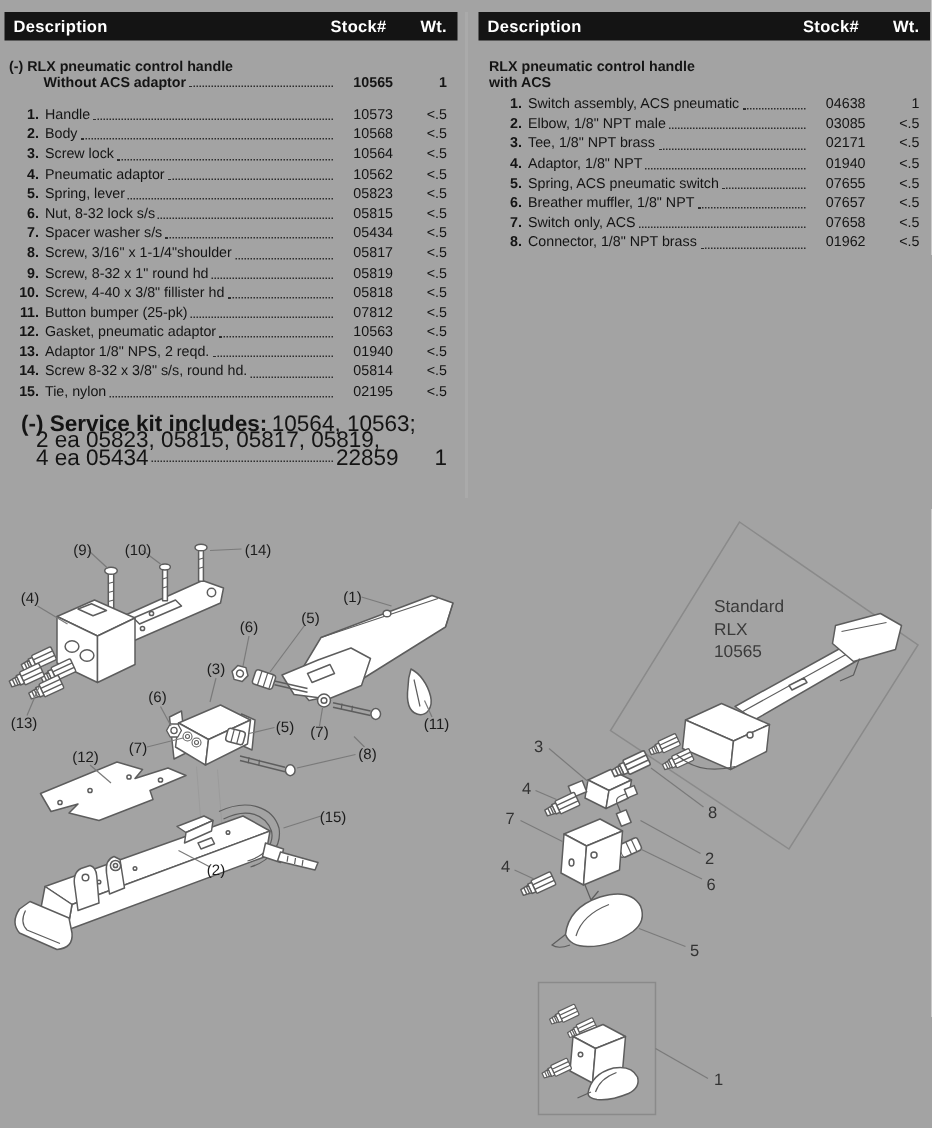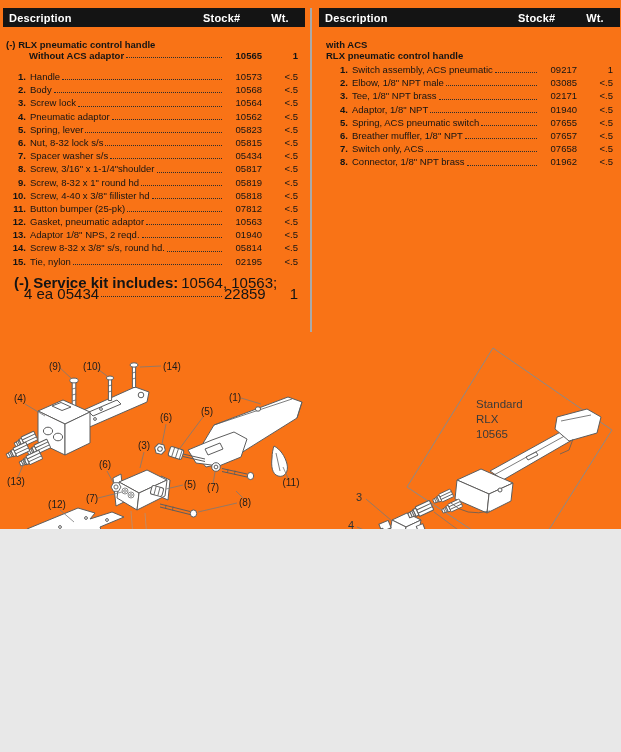--- a/index.html
+++ b/index.html
@@ -1,25 +1,25 @@
 <!DOCTYPE html>
 <html><head>
 <meta charset="utf-8">
 <style>
   html,body{margin:0;padding:0;background:#e8e8e8;}
-  .page{position:relative;width:621px;height:529px;background:#f97316;overflow:hidden;
+  .page{position:relative;width:621px;height:752px;background:#a3a3a3;overflow:hidden;
         font-family:"Liberation Sans",sans-serif;color:#141414;}
   .ptable{position:absolute;top:8px;}
   .ptable-left{left:3px;width:302px;}
   .ptable-right{left:319px;width:301px;}
   .thead{display:flex;align-items:center;background:#141414;color:#fff;height:19px;
          padding:0 7px 0 6px;font-size:11px;font-weight:bold;letter-spacing:.2px;}
   .th-desc{flex:1;}
-  .th-stock{width:46px;text-align:left;}
-  .th-wt{width:36px;text-align:center;margin-left:13px;}
+  .th-stock{width:46px;text-align:center;}
+  .th-wt{width:36px;text-align:right;}
   .tbody{padding:0 7px 0 3px;font-size:9.5px;}
   .title-block{margin-top:12px;font-weight:bold;}
   .tline{line-height:11px;white-space:nowrap;}
   .trow{display:flex;align-items:baseline;line-height:13.2px;height:13.2px;white-space:nowrap;}
   .trow2{display:flex;align-items:baseline;line-height:11px;white-space:nowrap;}
   .num{flex:none;width:20px;text-align:right;font-weight:bold;padding-right:4px;}
   .ptable-right .num{width:26px;}
   .desc{flex:none;}
   .bold{font-weight:bold;}
   .ind23{padding-left:23px;}
@@ -168,49 +168,50 @@
         <div class="trow">
             <span class="num">15.</span>
             <span class="desc">Tie, nylon</span>
             <span class="lead"></span>
             <span class="stock">02195</span>
             <span class="wt">&lt;.5</span>
           </div>
       </div>
       <div class="kit">
         <div class="kline"><span class="bold">(-) Service kit includes:</span><span class="kit-rest">10564, 10563;</span></div>
+        <div class="kline kind">2 ea 05823, 05815, 05817, 05819,</div>
         <div class="trow2 kline kind">
           <span class="desc">4 ea 05434</span>
           <span class="lead"></span>
           <span class="stock">22859</span>
           <span class="wt">1</span>
         </div>
       </div>
     </div>
   </div>
 
   <div class="vdivider"></div>
 
   <div class="ptable ptable-right">
     <div class="thead">
       <span class="th-desc">Description</span>
       <span class="th-stock">Stock#</span>
       <span class="th-wt">Wt.</span>
     </div>
     <div class="tbody">
       <div class="title-block" style="padding-left:4px;">
+        <div class="tline">RLX pneumatic control handle</div>
         <div class="tline">with ACS</div>
-        <div class="tline">RLX pneumatic control handle</div>
       </div>
       <div style="margin-top:2px;">
         <div class="trow">
             <span class="num">1.</span>
             <span class="desc">Switch assembly, ACS pneumatic</span>
             <span class="lead"></span>
-            <span class="stock">09217</span>
+            <span class="stock">04638</span>
             <span class="wt">1</span>
           </div>
         <div class="trow">
             <span class="num">2.</span>
             <span class="desc">Elbow, 1/8" NPT male</span>
             <span class="lead"></span>
             <span class="stock">03085</span>
             <span class="wt">&lt;.5</span>
           </div>
         <div class="trow">

